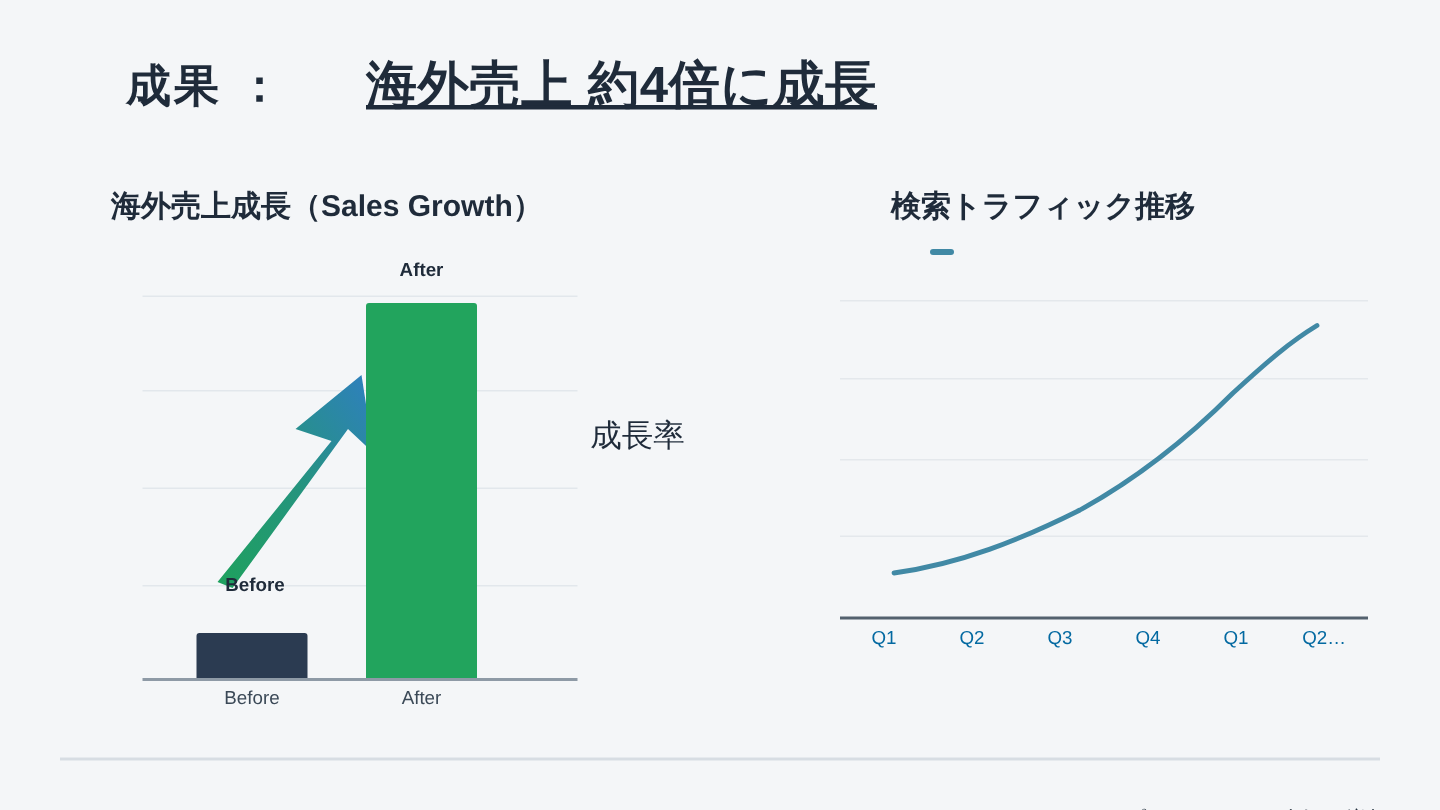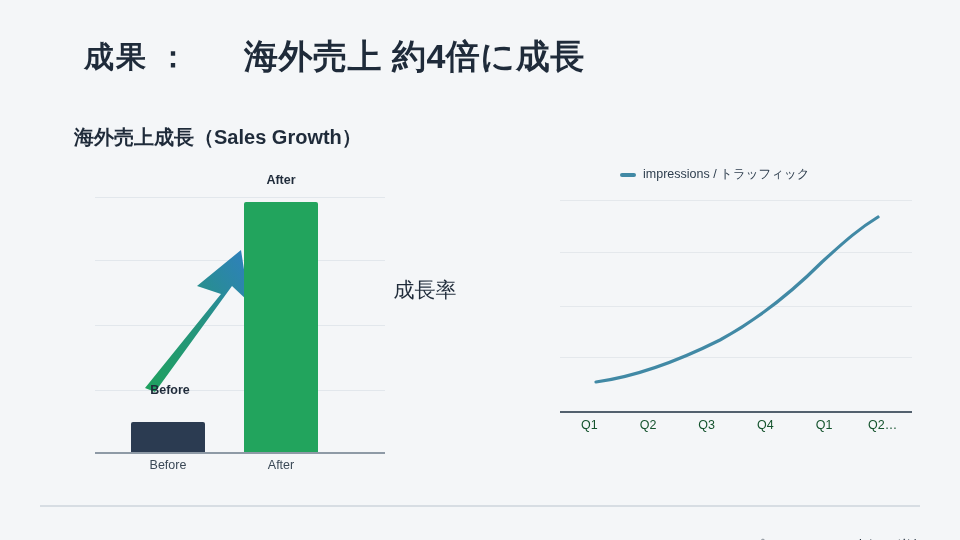--- a/index.html
+++ b/index.html
@@ -47,20 +47,21 @@
     color: #1f2b3a;
     margin-left: 10px;
   }
   .header-main {
     font-size: 34px;
     font-weight: bold;
     color: #1f2b3a;
     margin-left: 56px;
     white-space: nowrap;
     letter-spacing: 0.5px;
+    text-decoration: underline;
   }
 
   
   .panel {
     position: absolute;
   }
   .panel-left  { left: 70px;  top: 124px; width: 430px; height: 360px; }
   .panel-right { left: 520px; top: 124px; width: 410px; height: 370px; }
 
   .panel-title {
@@ -240,21 +241,21 @@
     position: absolute;
     left: 0;
     top: 218px;
     width: 352px;
     display: flex;
   }
   .line-tick {
     flex: 1;
     text-align: center;
     font-size: 12.5px;
-    color: #14532d;
+    color: #0369a1;
     white-space: nowrap;
   }
 
   .line-caption {
     position: absolute;
     left: 12px;
     top: 337px;
     font-size: 14.5px;
     color: #25323f;
     white-space: nowrap;
@@ -318,24 +319,24 @@
     </div>
 
     <div class="callout">
       <div class="callout-sub">成長率</div>
     </div>
 
   </div>
 
   <div class="panel panel-right">
 
+    <div class="panel-title">検索トラフィック推移</div>
 
     <div class="legend">
       <span class="legend-swatch"></span>
-      <span class="legend-label">impressions / トラッフィック</span>
     </div>
 
     <div class="line-chart">
       <div class="line-plot">
         <div class="line-grid" style="top:0px"></div>
         <div class="line-grid" style="top:52px"></div>
         <div class="line-grid" style="top:106px"></div>
         <div class="line-grid" style="top:157px"></div>
 
         <svg class="line-svg" viewBox="0 0 352 211" preserveAspectRatio="none">

